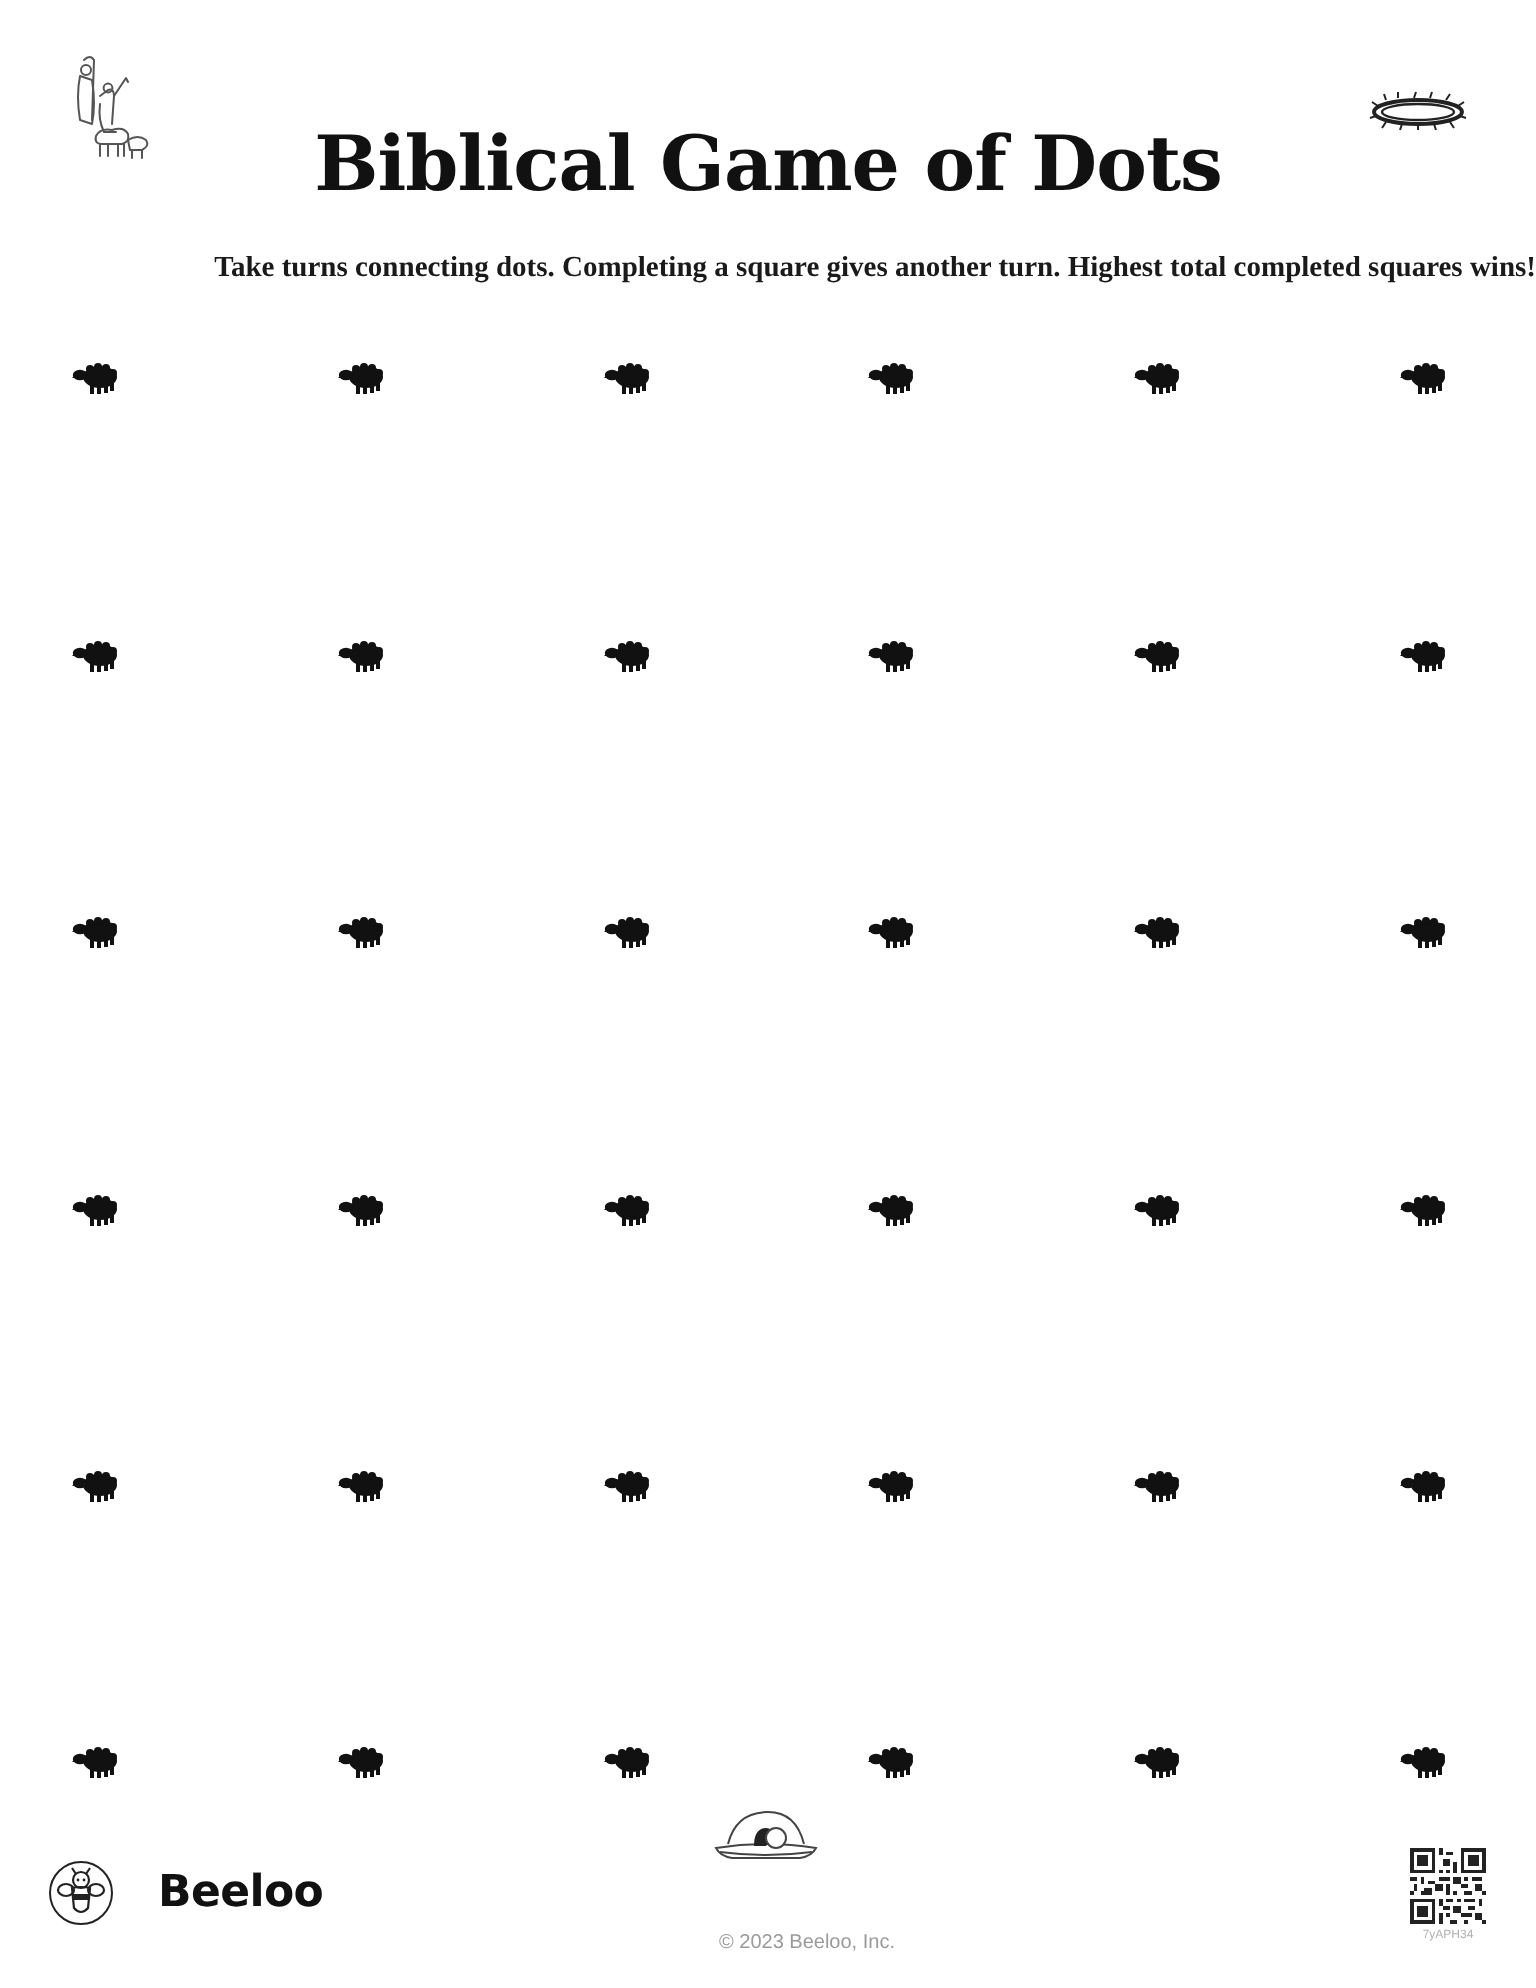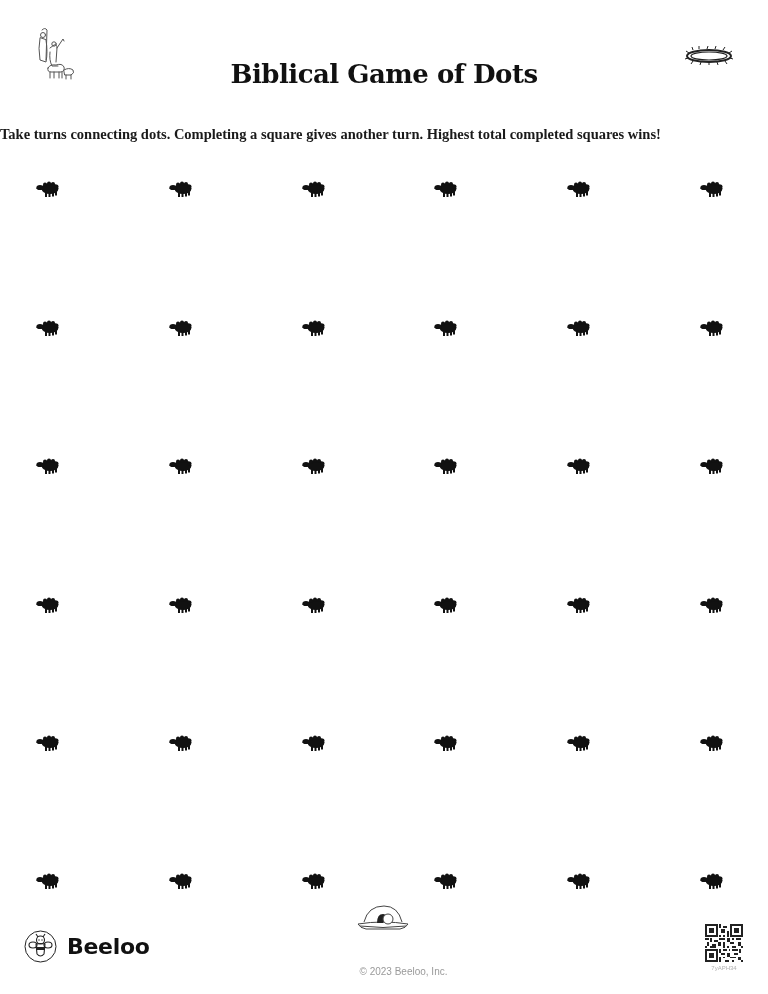--- a/index.html
+++ b/index.html
@@ -26,30 +26,30 @@
       left: 683px; top: 44px;
       width: 52px; height: 24px;
     }
     .title {
       position: absolute;
       left: 0; right: 0;
       top: 32px;
       text-align: center;
       font-family: "DejaVu Serif", "Liberation Serif", serif;
       font-weight: bold;
-      font-size: 26px;
+      font-size: 38px;
       letter-spacing: -0.5px;
       line-height: 50px;
       color: #111;
     }
     .instructions {
       position: absolute;
       left: 0; right: 0;
       top: 110px;
-      text-align: left;
+      text-align: right;
       font-family: "Liberation Serif", "DejaVu Serif", serif;
       font-weight: bold;
       font-size: 14.5px;
       line-height: 18px;
       color: #1a1a1a;
     }
 
     .grid { position: absolute; left: 0; top: 0; width: 768px; height: 994px; }
     .sheep {
       position: absolute;
@@ -60,21 +60,21 @@
 
     .tomb-icon {
       position: absolute;
       left: 355px; top: 902px;
       width: 56px; height: 30px;
     }
 
     .brand {
       position: absolute;
       left: 24px; top: 930px;
-      display: flex; align-items: center;
+      display: flex; align-items: center; gap: 12px;
     }
     .brand-logo {
       width: 33px; height: 33px;
     }
     .brand-name {
       margin-left: 10px;
       font-family: "DejaVu Sans", "Liberation Sans", sans-serif;
       font-weight: bold;
       font-size: 22px;
       color: #111;

